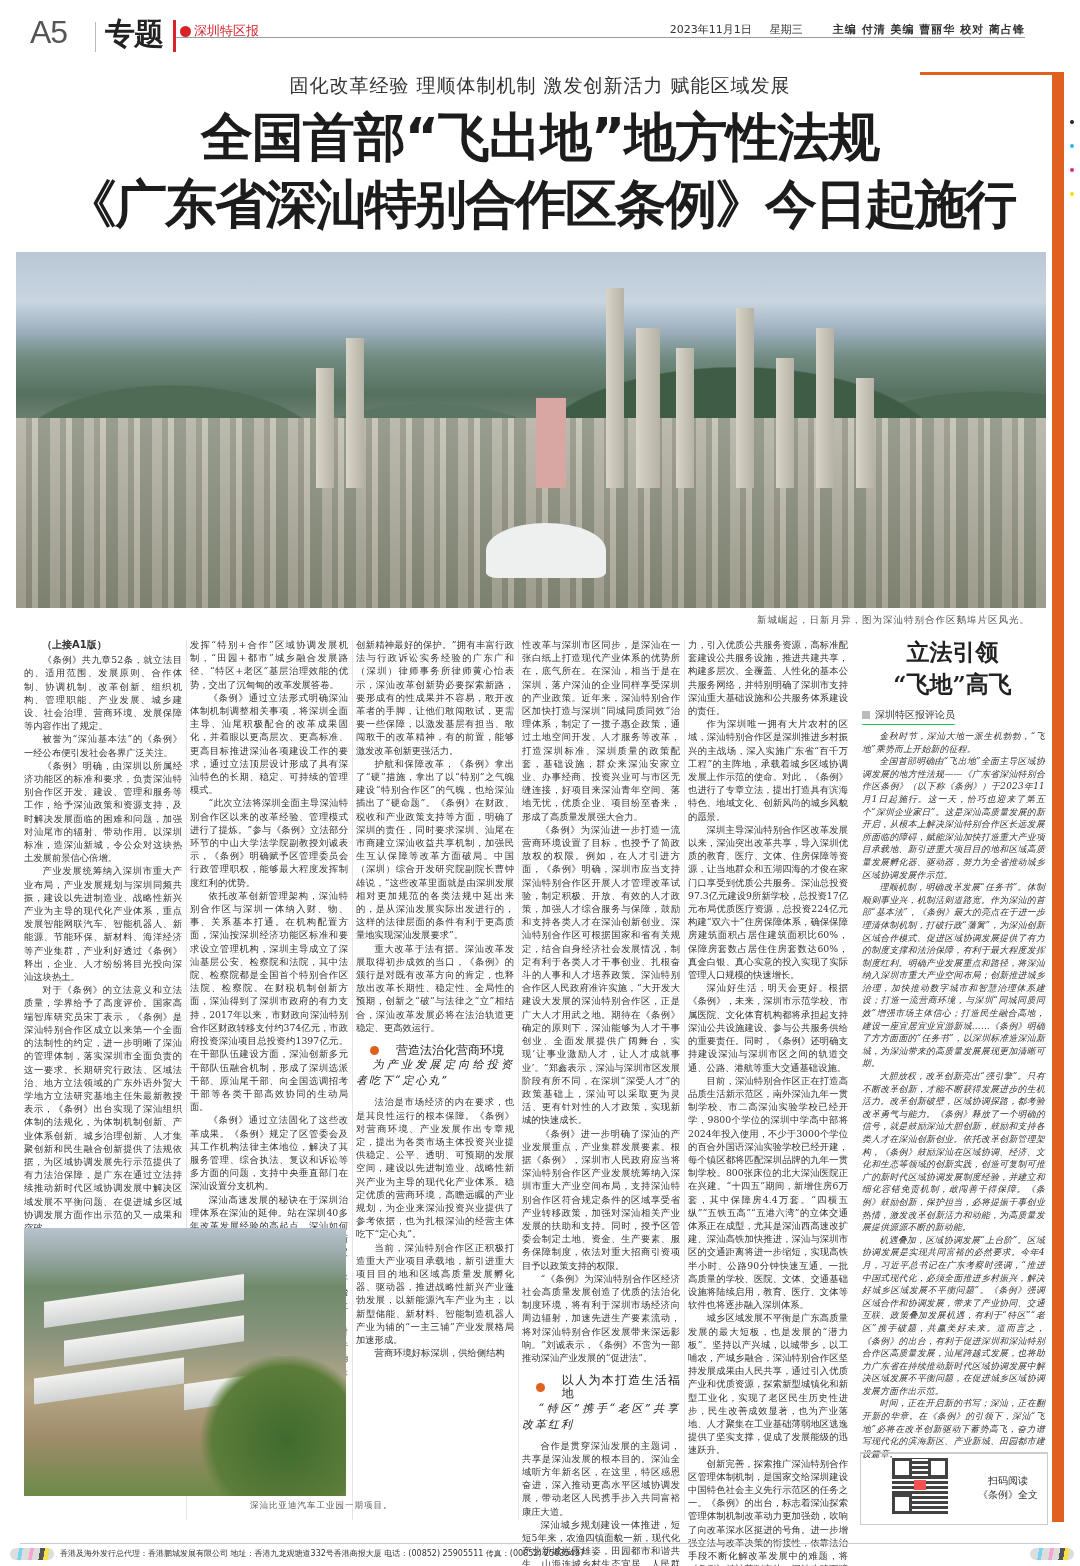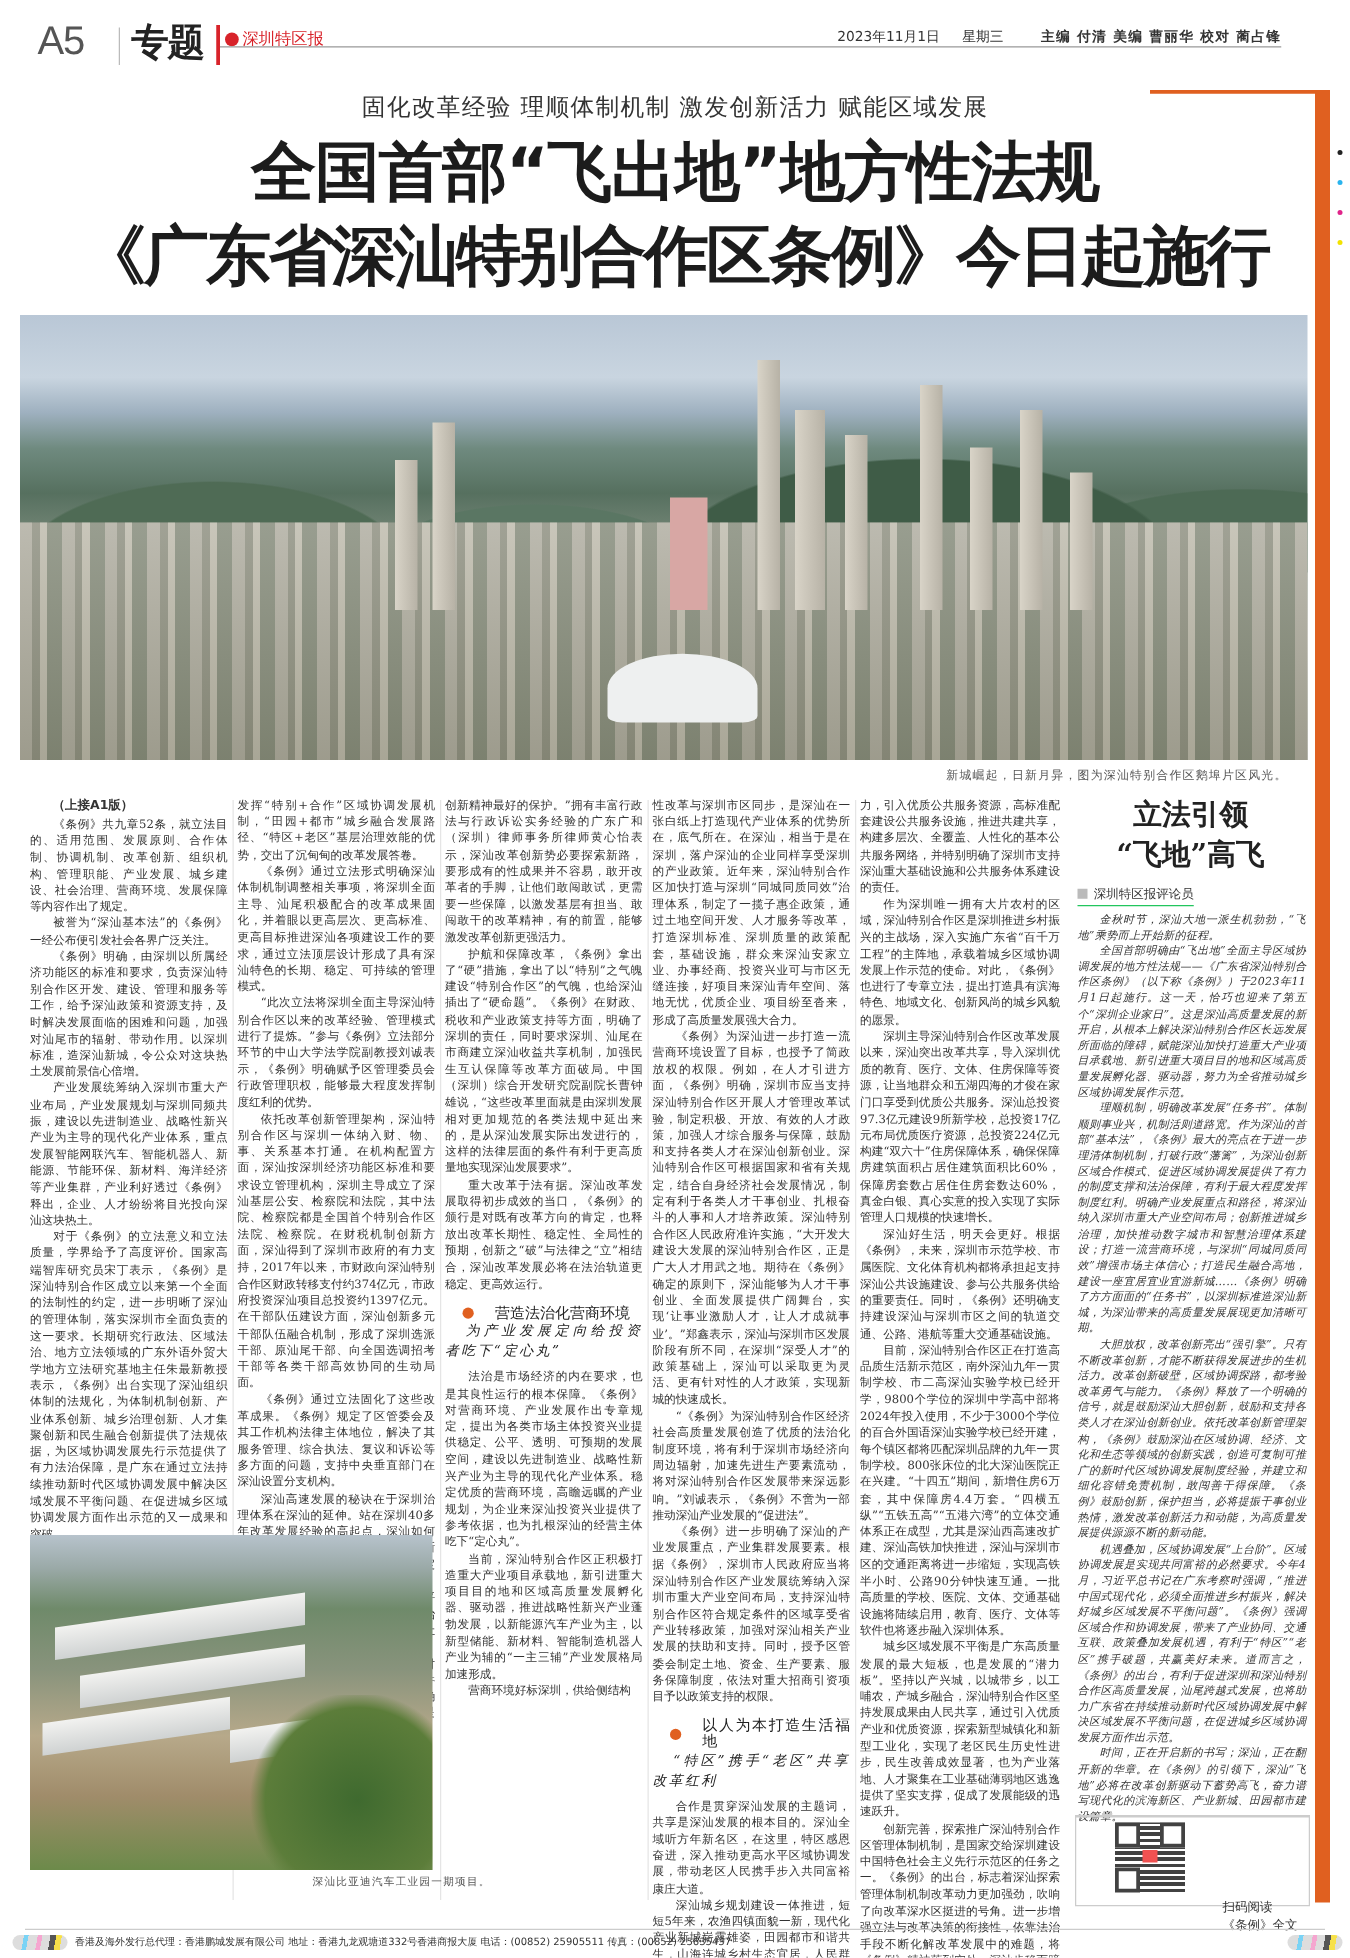--- a/index.html
+++ b/index.html
@@ -59,21 +59,21 @@
   .comm p{margin:0;text-indent:2em;}
   
   .qr-box{left:860px;top:1452px;width:186px;height:70px;border:1px solid #ccc;border-top:2px solid #ccc;}
   .qr{left:892px;top:1458px;width:56px;height:56px;background:
     repeating-linear-gradient(0deg,#222 0 3px,#fff 3px 5px),#fff;opacity:.85;}
   .qr::before,.qr::after{content:"";position:absolute;width:14px;height:14px;border:3px solid #222;background:#fff;}
   .qr::before{left:0;top:0;}
   .qr::after{right:0;top:0;}
   .qr .qr-bl{position:absolute;left:0;bottom:0;width:14px;height:14px;border:3px solid #222;background:#fff;}
   .qr .qr-center{position:absolute;left:22px;top:22px;width:12px;height:10px;background:#e33;}
-  .qr-text{left:978px;top:1520px;font-family:"DejaVu Sans",sans-serif;font-size:10px;color:#333;line-height:14px;}
+  .qr-text{left:978px;top:1474px;font-family:"DejaVu Sans",sans-serif;font-size:10px;color:#333;line-height:14px;text-align:center;}
   
   .photo2{left:24px;top:1228px;width:322px;height:268px;overflow:hidden;
     background:linear-gradient(180deg,#b7c3cc 0%,#9aa9a7 10%,#6f8a6a 22%,#88937c 40%,#b7a98a 60%,#a08c6a 78%,#6c8a4a 100%);}
   .photo2 .roof{position:absolute;height:26px;background:linear-gradient(180deg,#f2f2f0,#cfd2d2);transform:skewY(-8deg);}
   .photo2 .green{position:absolute;right:0;bottom:0;width:150px;height:140px;background:radial-gradient(circle at 60% 60%,#3f6a2f,#5c7d3a 60%,transparent 70%);}
   .caption2{left:250px;top:1500px;font-size:8.5px;color:#555;letter-spacing:1px;}
   
   .foot-line{left:20px;top:1543px;width:1040px;height:1px;background:#ccc;}
   .foot{left:60px;top:1548px;font-family:"DejaVu Sans",sans-serif;font-size:8px;color:#333;}
   .cmyk{top:1548px;width:44px;height:12px;border-radius:6px;background:linear-gradient(100deg,#ddd 0 20%,#7ad3f5 20% 28%,#ddd 28% 44%,#f5a6d0 44% 52%,#ddd 52% 66%,#555 66% 76%,#f7e14a 76% 86%,#ddd 86%);}
@@ -169,22 +169,22 @@
     <div class="sh2">为产业发展定向给投资者吃下“定心丸”</div>
   </div>
   <p>法治是市场经济的内在要求，也是其良性运行的根本保障。《条例》对营商环境、产业发展作出专章规定，提出为各类市场主体投资兴业提供稳定、公平、透明、可预期的发展空间，建设以先进制造业、战略性新兴产业为主导的现代化产业体系。稳定优质的营商环境，高瞻远瞩的产业规划，为企业来深汕投资兴业提供了参考依据，也为扎根深汕的经营主体吃下“定心丸”。</p>
   <p>当前，深汕特别合作区正积极打造重大产业项目承载地，新引进重大项目目的地和区域高质量发展孵化器、驱动器，推进战略性新兴产业蓬勃发展，以新能源汽车产业为主，以新型储能、新材料、智能制造机器人产业为辅的“一主三辅”产业发展格局加速形成。</p>
   <p>营商环境好标深圳，供给侧结构</p>
 </div>
 
 <div class="col c4">
   <p style="text-indent:0">性改革与深圳市区同步，是深汕在一张白纸上打造现代产业体系的优势所在，底气所在。在深汕，相当于是在深圳，落户深汕的企业同样享受深圳的产业政策。近年来，深汕特别合作区加快打造与深圳“同城同质同效”治理体系，制定了一揽子惠企政策，通过土地空间开发、人才服务等改革，打造深圳标准、深圳质量的政策配套，基础设施，群众来深汕安家立业、办事经商、投资兴业可与市区无缝连接，好项目来深汕青年空间、落地无忧，优质企业、项目纷至沓来，形成了高质量发展强大合力。</p>
   <p>《条例》为深汕进一步打造一流营商环境设置了目标，也授予了简政放权的权限。例如，在人才引进方面，《条例》明确，深圳市应当支持深汕特别合作区开展人才管理改革试验，制定积极、开放、有效的人才政策，加强人才综合服务与保障，鼓励和支持各类人才在深汕创新创业。深汕特别合作区可根据国家和省有关规定，结合自身经济社会发展情况，制定有利于各类人才干事创业、扎根奋斗的人事和人才培养政策。深汕特别合作区人民政府准许实施，“大开发大建设大发展的深汕特别合作区，正是广大人才用武之地。期待在《条例》确定的原则下，深汕能够为人才干事创业、全面发展提供广阔舞台，实现‘让事业激励人才，让人才成就事业’。”郑鑫表示，深汕与深圳市区发展阶段有所不同，在深圳“深受人才”的政策基础上，深汕可以采取更为灵活、更有针对性的人才政策，实现新城的快速成长。</p>
+  <p>《条例》进一步明确了深汕的产业发展重点，产业集群发展要素。根据《条例》，深圳市人民政府应当将深汕特别合作区产业发展统筹纳入深圳市重大产业空间布局，支持深汕特别合作区符合规定条件的区域享受省产业转移政策，加强对深汕相关产业发展的扶助和支持。同时，授予区管委会制定土地、资金、生产要素、服务保障制度，依法对重大招商引资项目予以政策支持的权限。</p>
   <p>“《条例》为深汕特别合作区经济社会高质量发展创造了优质的法治化制度环境，将有利于深圳市场经济向周边辐射，加速先进生产要素流动，将对深汕特别合作区发展带来深远影响。”刘诚表示，《条例》不啻为一部推动深汕产业发展的“促进法”。</p>
-  <p>《条例》进一步明确了深汕的产业发展重点，产业集群发展要素。根据《条例》，深圳市人民政府应当将深汕特别合作区产业发展统筹纳入深圳市重大产业空间布局，支持深汕特别合作区符合规定条件的区域享受省产业转移政策，加强对深汕相关产业发展的扶助和支持。同时，授予区管委会制定土地、资金、生产要素、服务保障制度，依法对重大招商引资项目予以政策支持的权限。</p>
   <div class="subhead">
     <div class="sh1">
         <span class="dot"></span>
         <span>以人为本打造生活福地</span>
       </div>
     <div class="sh2">“特区”携手“老区”共享改革红利</div>
   </div>
   <p>合作是贯穿深汕发展的主题词，共享是深汕发展的根本目的。深汕全域听方年新名区，在这里，特区感恩奋进，深入推动更高水平区域协调发展，带动老区人民携手步入共同富裕康庄大道。</p>
   <p>深汕城乡规划建设一体推进，短短5年来，农渔四镇面貌一新，现代化产业新城崭露雄姿，田园都市和谐共生，山海连城乡村生态宜居，人民群众获得感、幸福感、安全感更加充实、更有保障、更可持续。</p>
 

